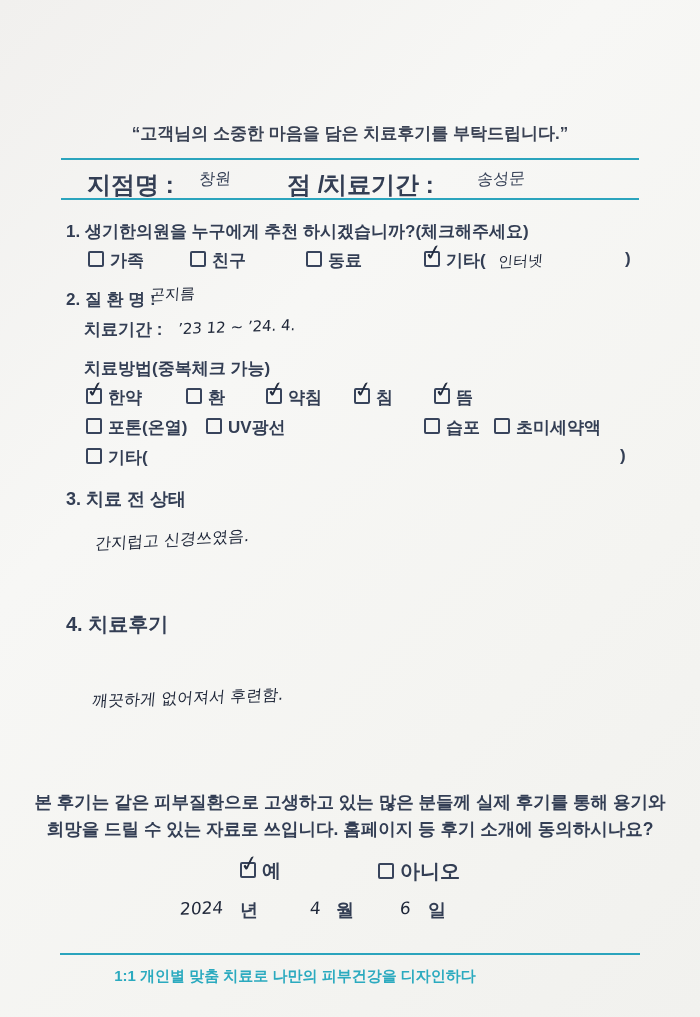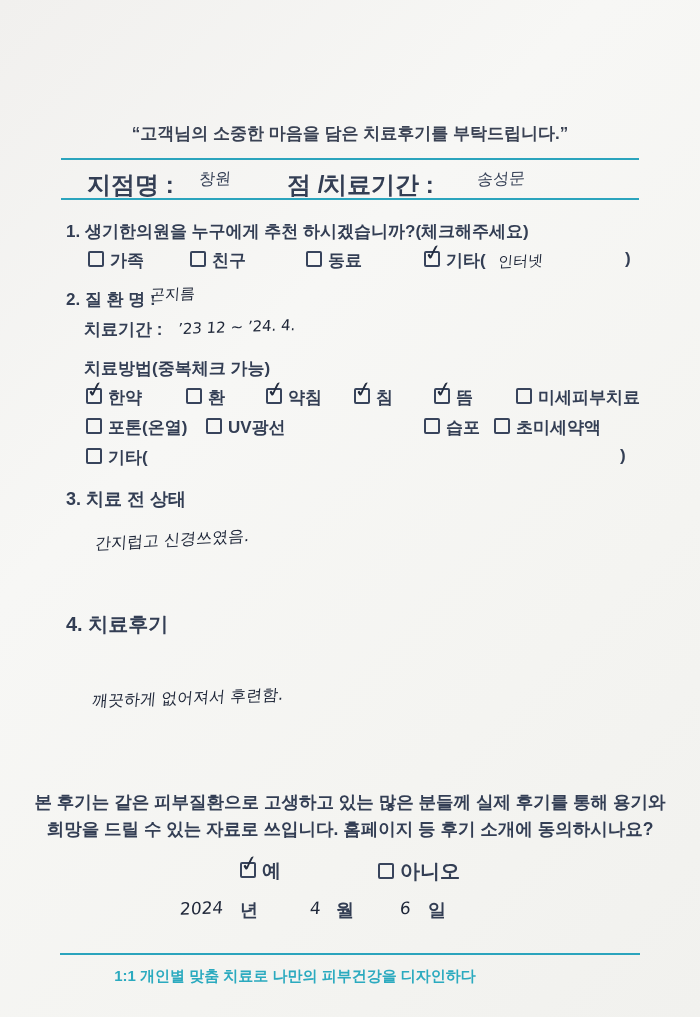--- a/index.html
+++ b/index.html
@@ -97,23 +97,20 @@
     </span>
     <span class="opt" style="left:266px">
       <span class="cb checked"></span><span class="opt-label">약침</span>
     </span>
     <span class="opt" style="left:354px">
       <span class="cb checked"></span><span class="opt-label">침</span>
     </span>
     <span class="opt" style="left:434px">
       <span class="cb checked"></span><span class="opt-label">뜸</span>
     </span>
-    <span class="opt" style="left:516px">
-      <span class="cb"></span><span class="opt-label">미세피부치료</span>
-    </span>
   </div>
 
   <div class="row" style="top:416px">
     <span class="opt" style="left:86px">
       <span class="cb"></span><span class="opt-label">포톤(온열)</span>
     </span>
     <span class="opt" style="left:206px">
       <span class="cb"></span><span class="opt-label">UV광선</span>
     </span>
     <span class="opt" style="left:424px">

